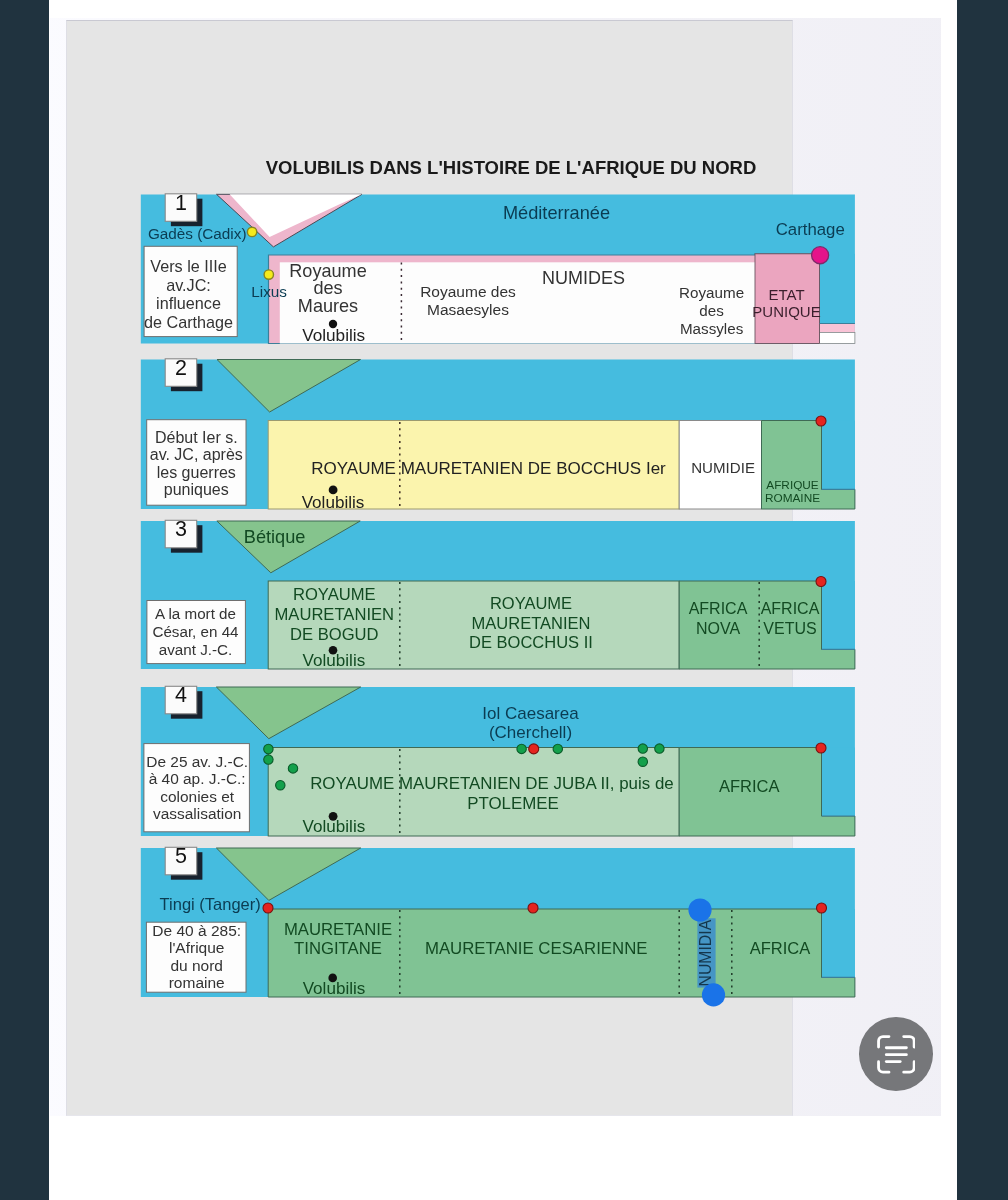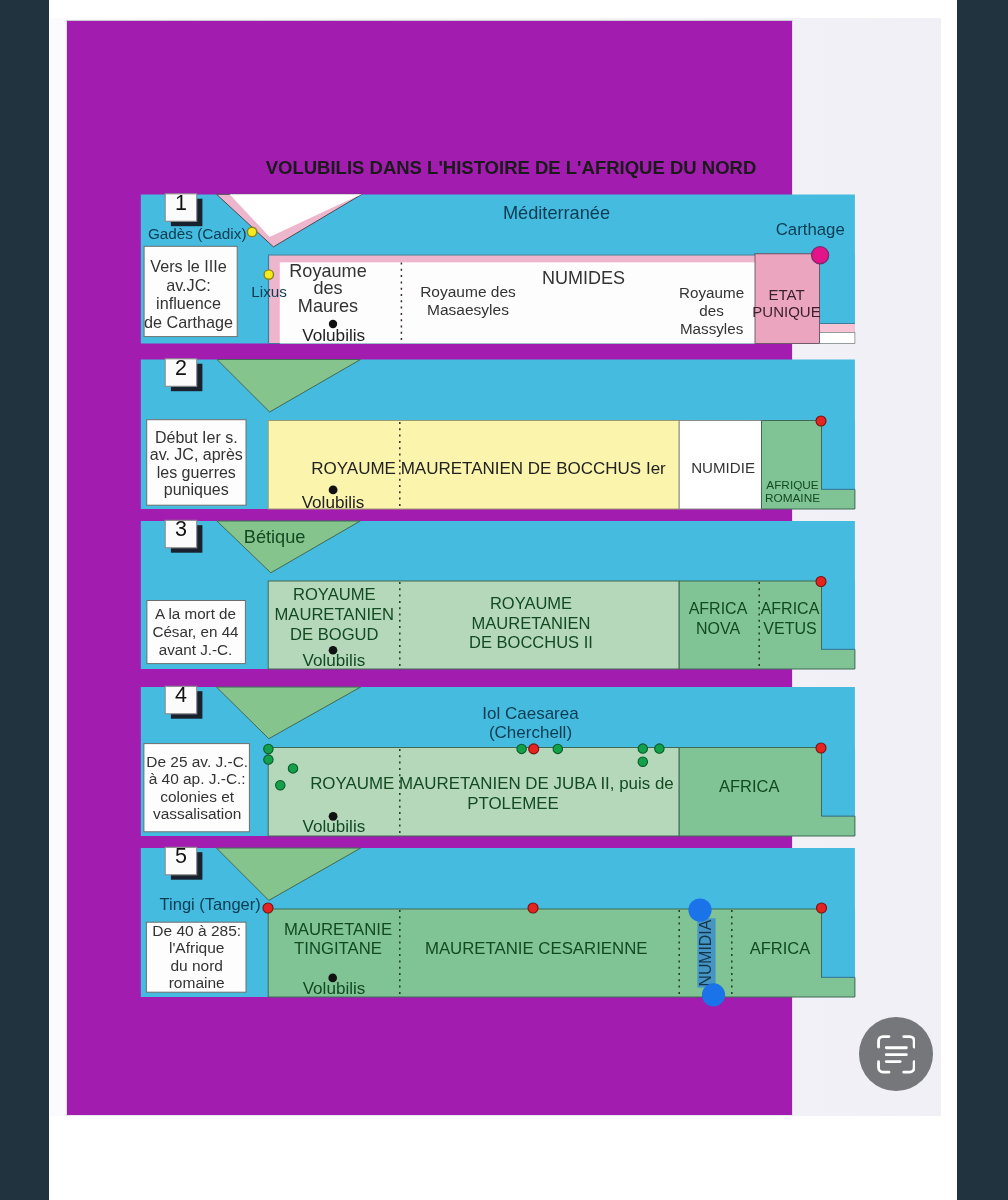--- a/index.html
+++ b/index.html
@@ -3,21 +3,21 @@
 <meta charset="utf-8">
 <title>Volubilis</title>
 <style>
   html,body{margin:0;padding:0;}
   body{width:1008px;height:1200px;background:#ffffff;font-family:"Liberation Sans",sans-serif;overflow:hidden;}
   #rail-l{position:absolute;left:0;top:0;width:49.4px;height:1200px;background:#20333f;}
   #rail-r{position:absolute;left:957px;top:0;width:51px;height:1200px;background:#20333f;}
   #page{position:absolute;left:49.4px;top:0;width:907.6px;height:1200px;background:#fff;}
   #shade{position:absolute;left:0.8px;top:18px;width:891px;height:1098px;
          background:linear-gradient(90deg,#fafaff 0%,#f1f0f6 55%,#eeedf4 100%);opacity:.85;}
-  #card{position:absolute;left:16.8px;top:20.4px;width:727px;height:1095.5px;background:#a21caf;
+  #card{position:absolute;left:16.8px;top:20.4px;width:727px;height:1095.5px;background:#e5e5e5;
         border-top:1.1px solid #c9c9d2;border-left:1px solid #dedee5;
         border-right:1px solid #dedee5;border-bottom:1px solid #e6e6ec;box-sizing:border-box;}
   #fig{position:absolute;left:-67.2px;top:-21.4px;}
   #fab{position:absolute;left:809.7px;top:1017.4px;width:73.6px;height:73.6px;border-radius:50%;
        background:#76777a;display:flex;align-items:center;justify-content:center;}
 </style>
 </head>
 <body>
 
 <div id="rail-l"></div>

